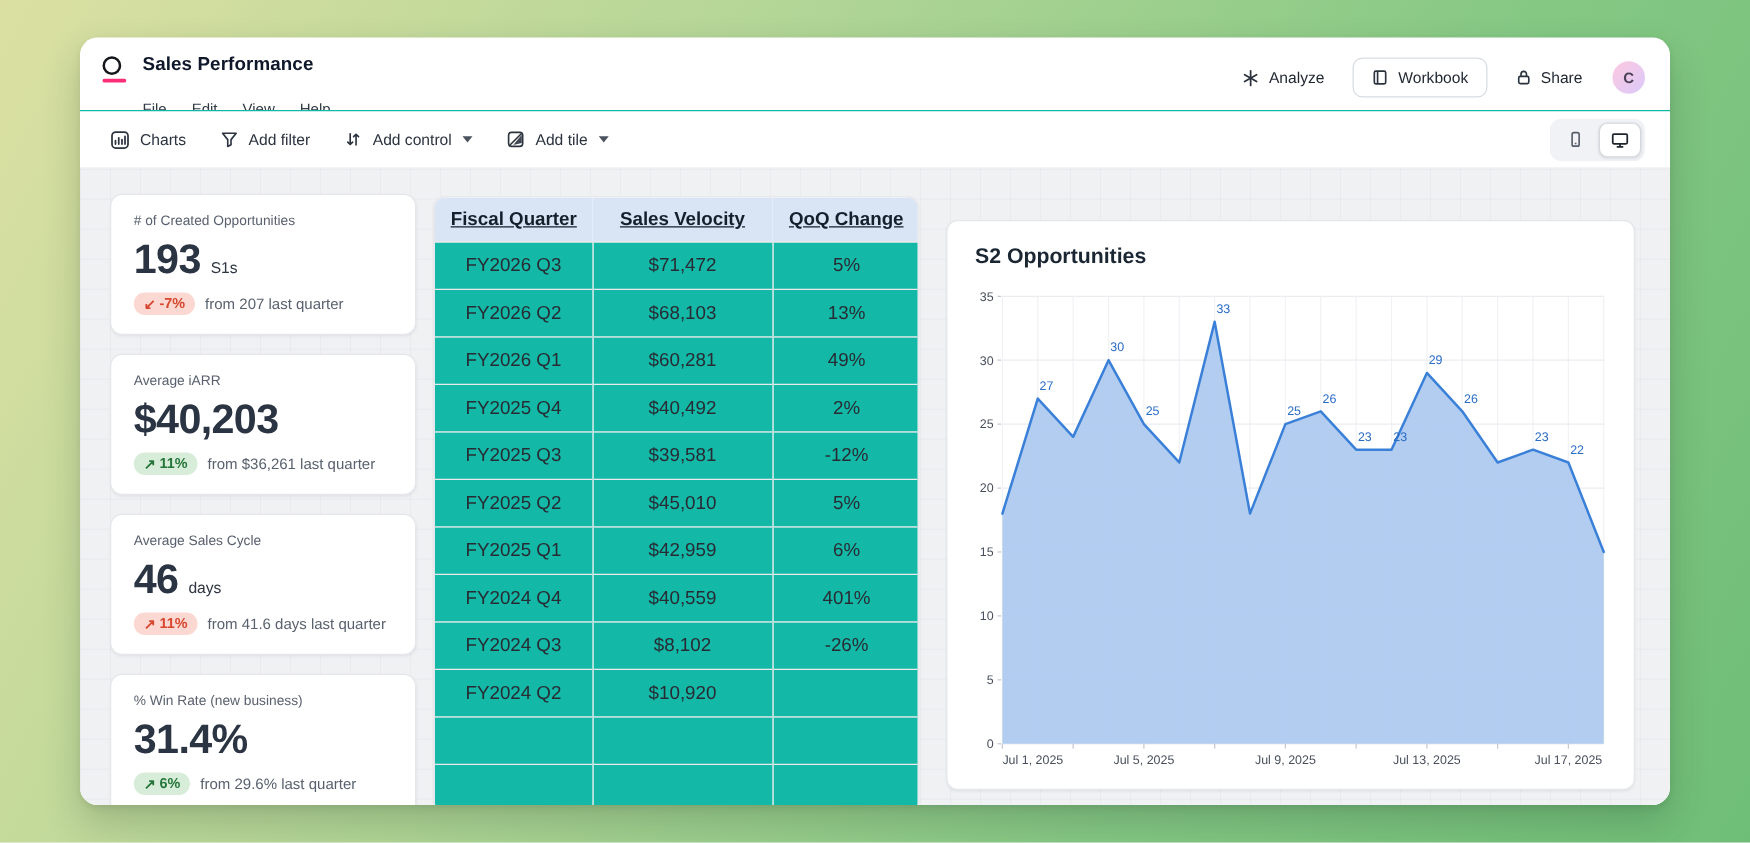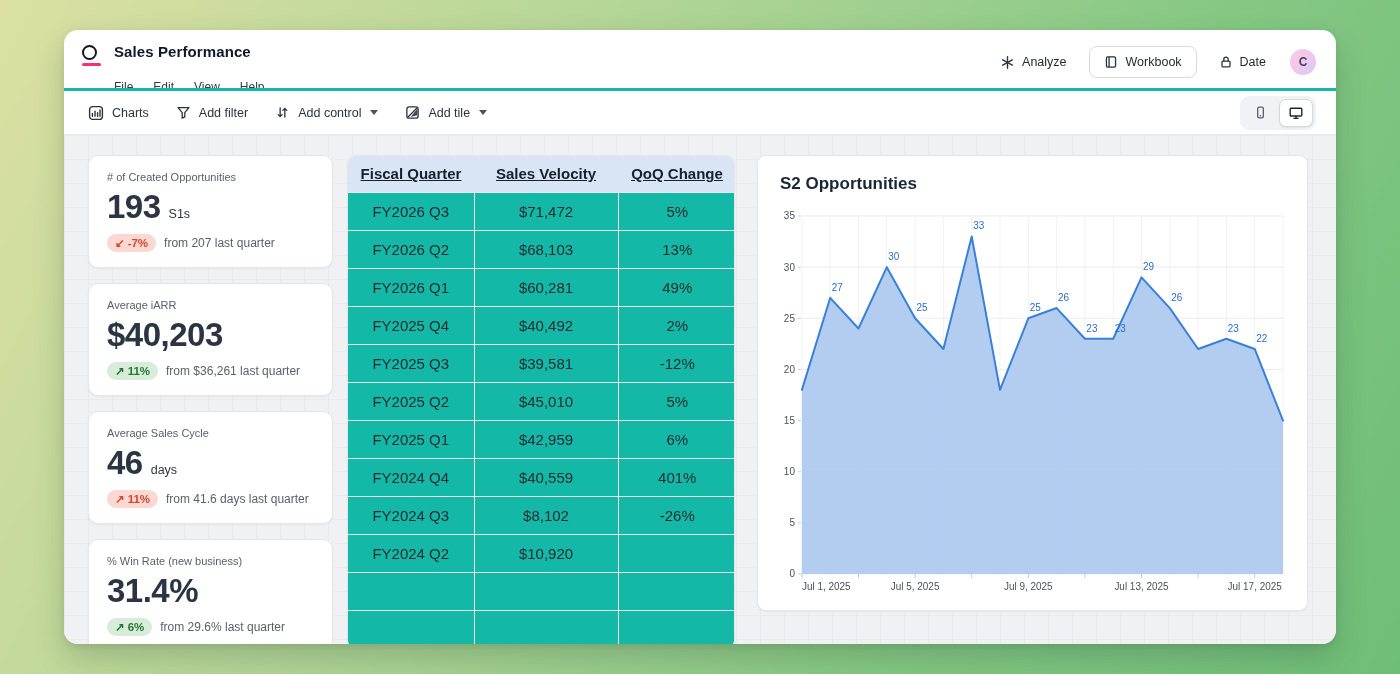--- a/index.html
+++ b/index.html
@@ -23,32 +23,32 @@
   .logo-underline{ width:19px; height:3px; background:#fb2d76; border-radius:2px; margin-top:3px; }
   .title-block{ margin-left:13px; }
   .app-title{ font-size:15px; font-weight:700; color:#0f172a; letter-spacing:.1px; }
   .menu-row{ display:flex; gap:20px; margin-top:20px; font-size:12px; color:#323a45; }
   .menu-item{ cursor:default; }
   .hdr-right{ display:flex; align-items:center; gap:6px; margin-top:3px; }
   .ghost-btn{ display:flex; align-items:center; gap:7px; padding:7px 10px; border-radius:7px; font-size:12.5px; color:#1f2630; font-weight:500; background:transparent; border:none; }
   .outline-btn{ display:flex; align-items:center; gap:8px; padding:8px 14px; border-radius:8px; border:1px solid #d7dbe1; background:#fff; font-size:12.5px; color:#1f2630; font-weight:500; margin:0 6px; }
   .avatar{ width:26px; height:26px; border-radius:50%; background:linear-gradient(135deg,#f7c9e6 20%,#dfc9f6 85%); display:flex; align-items:center; justify-content:center; font-size:12px; font-weight:700; color:#4c4258; margin-left:8px; }
   
-  .toolbar{ display:flex; justify-content:space-between; align-items:center; height:47px; flex:0 0 47px; padding:0 20px 0 24px; border-top:3px solid #14b8a6; border-bottom:1px solid #e7e9ed; background:#fff; }
+  .toolbar{ display:flex; justify-content:space-between; align-items:center; height:47px; flex:0 0 47px; padding:0 20px 0 24px; border-top:1px solid #14b8a6; border-bottom:1px solid #e7e9ed; background:#fff; }
   .tb-left{ display:flex; align-items:center; gap:27px; }
   .tb-item{ display:flex; align-items:center; gap:8px; font-size:12.5px; font-weight:500; color:#2b333f; }
   .caret{ width:0; height:0; border-left:4px solid transparent; border-right:4px solid transparent; border-top:5px solid #4b535f; margin-left:1px; }
   .device-toggle{ display:flex; gap:2px; background:#f1f2f5; border-radius:9px; padding:3px; }
   .device-btn{ width:34px; height:28px; display:flex; align-items:center; justify-content:center; border-radius:7px; border:1px solid transparent; background:transparent; }
   .device-btn.active{ background:#fff; border-color:#d5d9df; box-shadow:0 1px 2px rgba(16,24,40,.08); }
   
   .canvas{ flex:1; background:#f0f1f3;
     background-image:linear-gradient(rgba(110,120,140,.055) 1px,transparent 1px),linear-gradient(90deg,rgba(110,120,140,.055) 1px,transparent 1px);
     background-size:24px 24px;
-    padding:20px 28px 12px 24px; display:flex; align-items:flex-start; }
+    padding:20px 28px 12px 24px; display:flex; align-items:center; }
   
   .kpi-col{ width:245px; flex:0 0 245px; display:flex; flex-direction:column; gap:15px; }
   .kpi-card{ flex:1; background:#fff; border:1px solid #e5e7eb; border-radius:10px; box-shadow:0 1px 2px rgba(16,24,40,.05); padding:15px 18px; overflow:hidden; }
   .kpi-label{ font-size:11px; color:#59616e; }
   .kpi-value-row{ display:flex; align-items:baseline; gap:8px; margin-top:5px; }
   .kpi-value{ font-size:33px; font-weight:600; color:#2b3442; letter-spacing:-.5px; }
   .kpi-suffix{ font-size:12.5px; color:#2e3641; }
   .kpi-delta-row{ display:flex; align-items:center; gap:8px; margin-top:8px; font-size:12px; color:#59616e; white-space:nowrap; }
   .pill{ display:inline-flex; align-items:center; gap:3px; padding:2px 8px; border-radius:10px; font-size:11.5px; font-weight:700; }
   .pill.negative{ background:#fbd8d1; color:#d5472e; }
@@ -107,21 +107,21 @@
         </span>
         <span>Workbook</span>
       </button>
       <button class="ghost-btn">
         <span style="display:flex">
           <svg width="14" height="14" viewBox="0 0 16 16" fill="none" stroke="#2b333f" stroke-width="1.5">
               <rect x="3.4" y="7" width="9.2" height="6.6" rx="1.4"></rect>
               <path d="M5.5 7 V4.9 a2.5 2.5 0 0 1 5 0 V7"></path>
             </svg>
         </span>
-        <span>Date</span>
+        <span>Share</span>
       </button>
       <div class="avatar">C</div>
     </div>
   </div>
 
   <div class="toolbar">
     <div class="tb-left">
       <button class="tb-item ghost-btn" style="padding:0">
         <span style="display:flex">
           <svg width="16" height="16" viewBox="0 0 16 16" fill="none" stroke="#2b333f" stroke-width="1.4">

